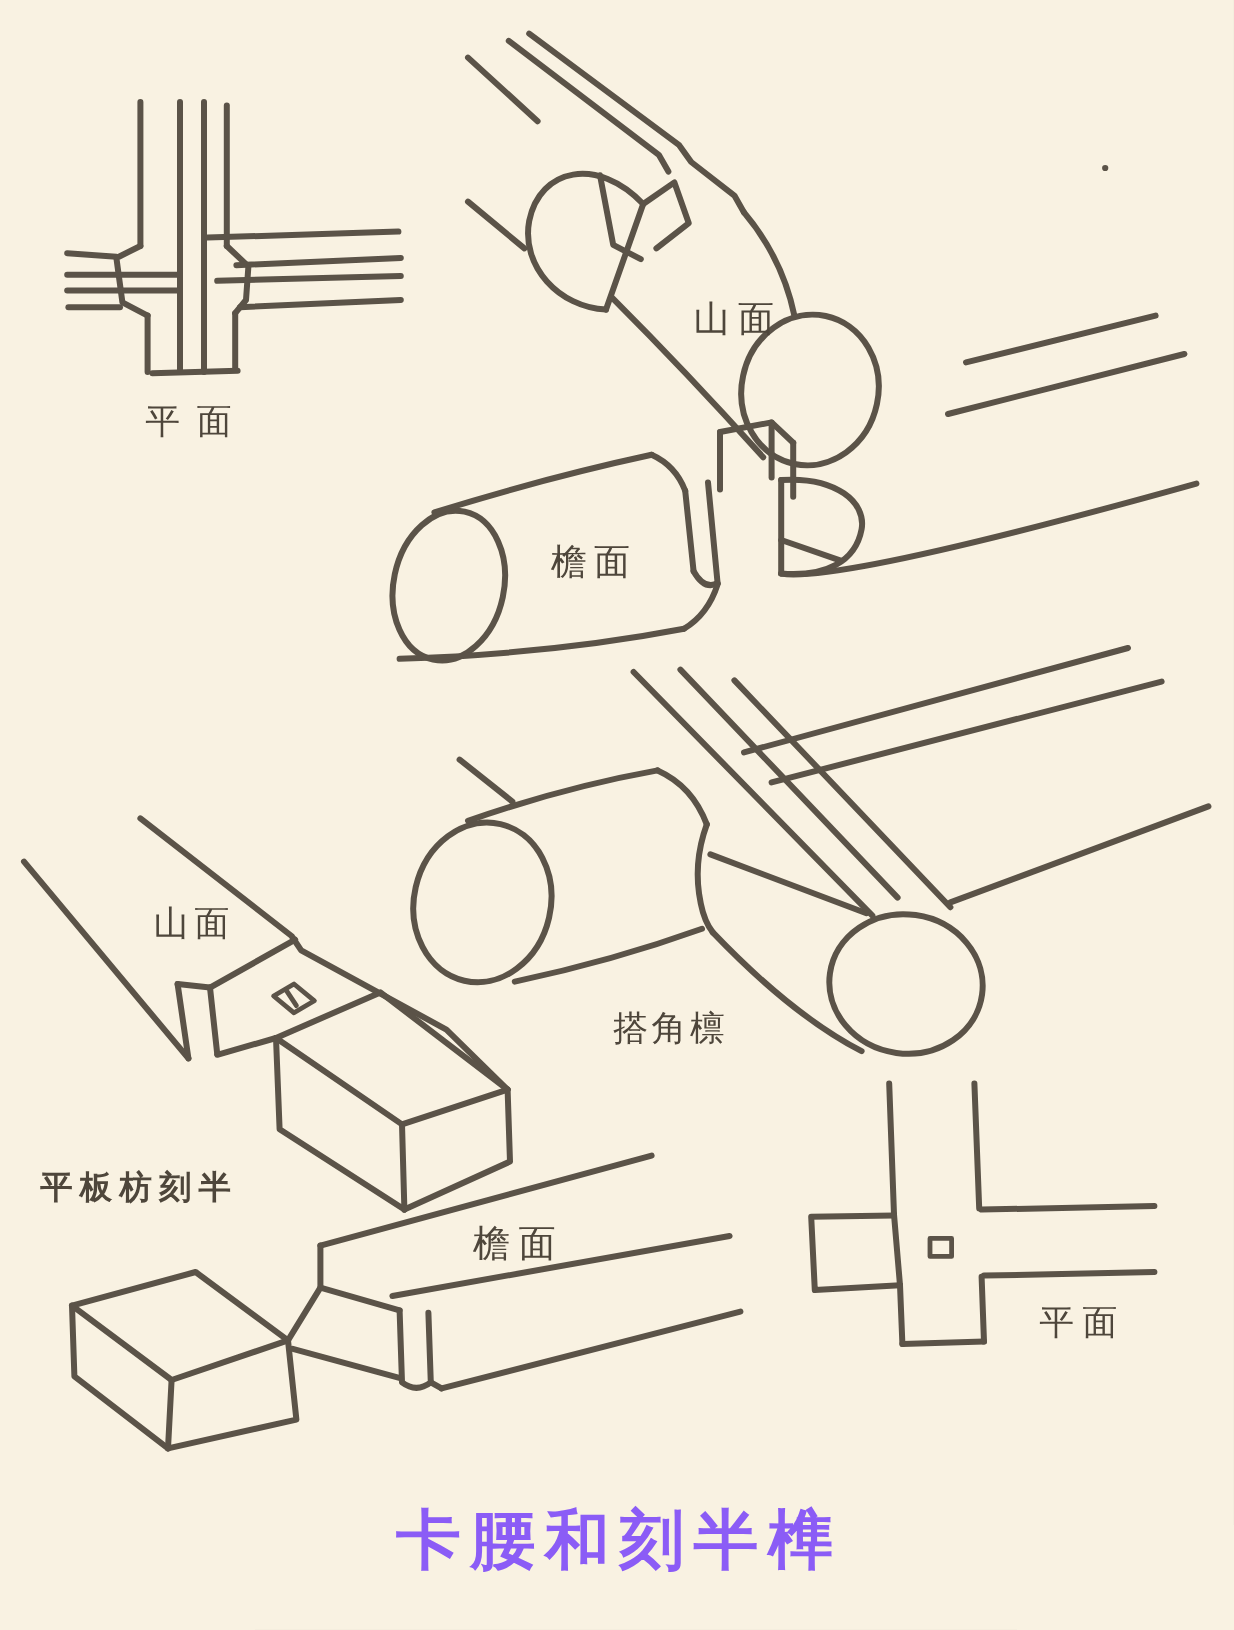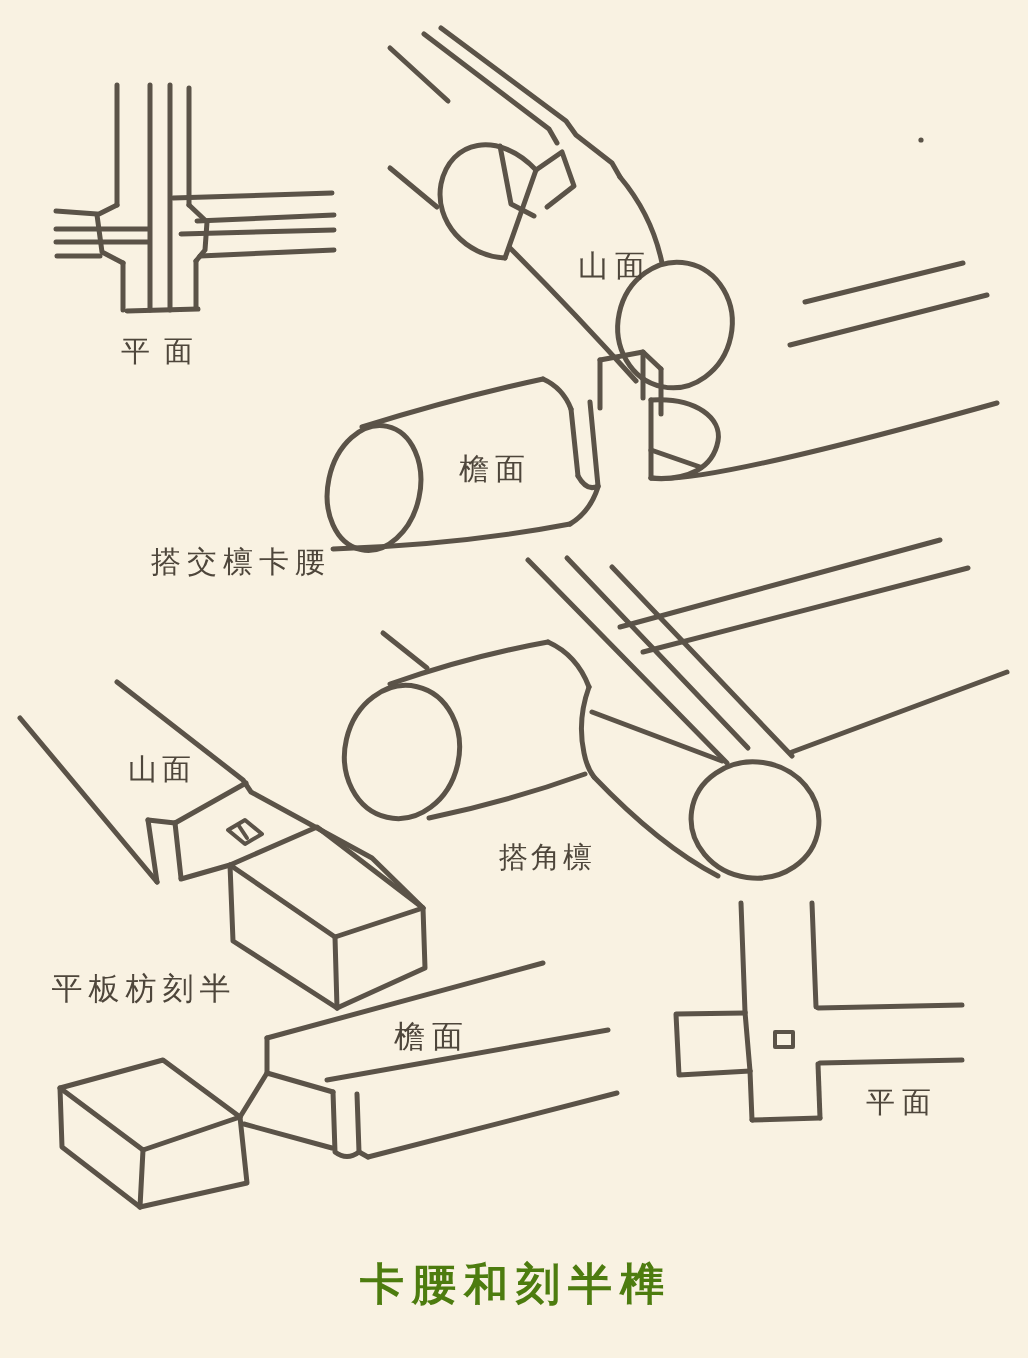--- a/index.html
+++ b/index.html
@@ -22,33 +22,33 @@
     color:#4e463b;
     white-space:nowrap;
     font-family:"DejaVu Sans", sans-serif;
     user-select:none;
     text-align:center;
   }
   .lbl-plan-a      {left:164px; top:352px;  font-size:29px; letter-spacing:14px;}
   .lbl-gable-b     {left:615px; top:266px;  font-size:30px; letter-spacing:7px;}
   .lbl-eave-c      {left:495px; top:469px;  font-size:30px; letter-spacing:6px;}
   .lbl-cross-joint {left:241px; top:562px;  font-size:30px; letter-spacing:6px;}
-  .lbl-corner-d    {left:547px; top:858px;  font-size:29px; letter-spacing:3px;}
+  .lbl-corner-d    {left:559px; top:858px;  font-size:29px; letter-spacing:3px;}
   .lbl-gable-e     {left:162px; top:770px;  font-size:29px; letter-spacing:5px;}
-  .lbl-board-e     {left:144px; top:989px;  font-size:31px; letter-spacing:6px;}
+  .lbl-board-e     {left:116px; top:989px;  font-size:27px; letter-spacing:6px;font-weight:bold;}
   .lbl-eave-f      {left:432px; top:1037px; font-size:31px; letter-spacing:7px;}
   .lbl-plan-g      {left:902px; top:1103px; font-size:29px; letter-spacing:7px;}
   .page-title{
     position:absolute;
     left:516px; top:1284px;
     transform:translate(-50%,-50%);
-    font-size:44px;
+    font-size:54px;
     font-weight:700;
     letter-spacing:8px;
-    color:#4d7c0f;
+    color:#8b5cf6;
     white-space:nowrap;
     font-family:"DejaVu Sans", sans-serif;
   }
 </style>
 </head>
 <body>
 
 <div class="page">
 
   <svg viewBox="0 0 1028 1358" width="1028" height="1358" fill="none" stroke="#5b5348" stroke-width="5" stroke-linecap="round" stroke-linejoin="round">
@@ -171,21 +171,20 @@
       <path d="M750,1071 L752,1120"></path>
       <path d="M752,1120 L820,1118"></path>
       <path d="M818,1064 L820,1118"></path>
       <path stroke-width="4" d="M775,1032 h18 v15 h-18 Z"></path>
     </g>
   </svg>
 
   <div class="lbl lbl-plan-a">平面</div>
   <div class="lbl lbl-gable-b">山面</div>
   <div class="lbl lbl-eave-c">檐面</div>
-  <div class="lbl lbl-cross-joint">搭交檩卡腰</div>
   <div class="lbl lbl-corner-d">搭角檩</div>
   <div class="lbl lbl-gable-e">山面</div>
   <div class="lbl lbl-board-e">平板枋刻半</div>
   <div class="lbl lbl-eave-f">檐面</div>
   <div class="lbl lbl-plan-g">平面</div>
 
   <div class="page-title">卡腰和刻半榫</div>
 </div>
 
 </body></html>

